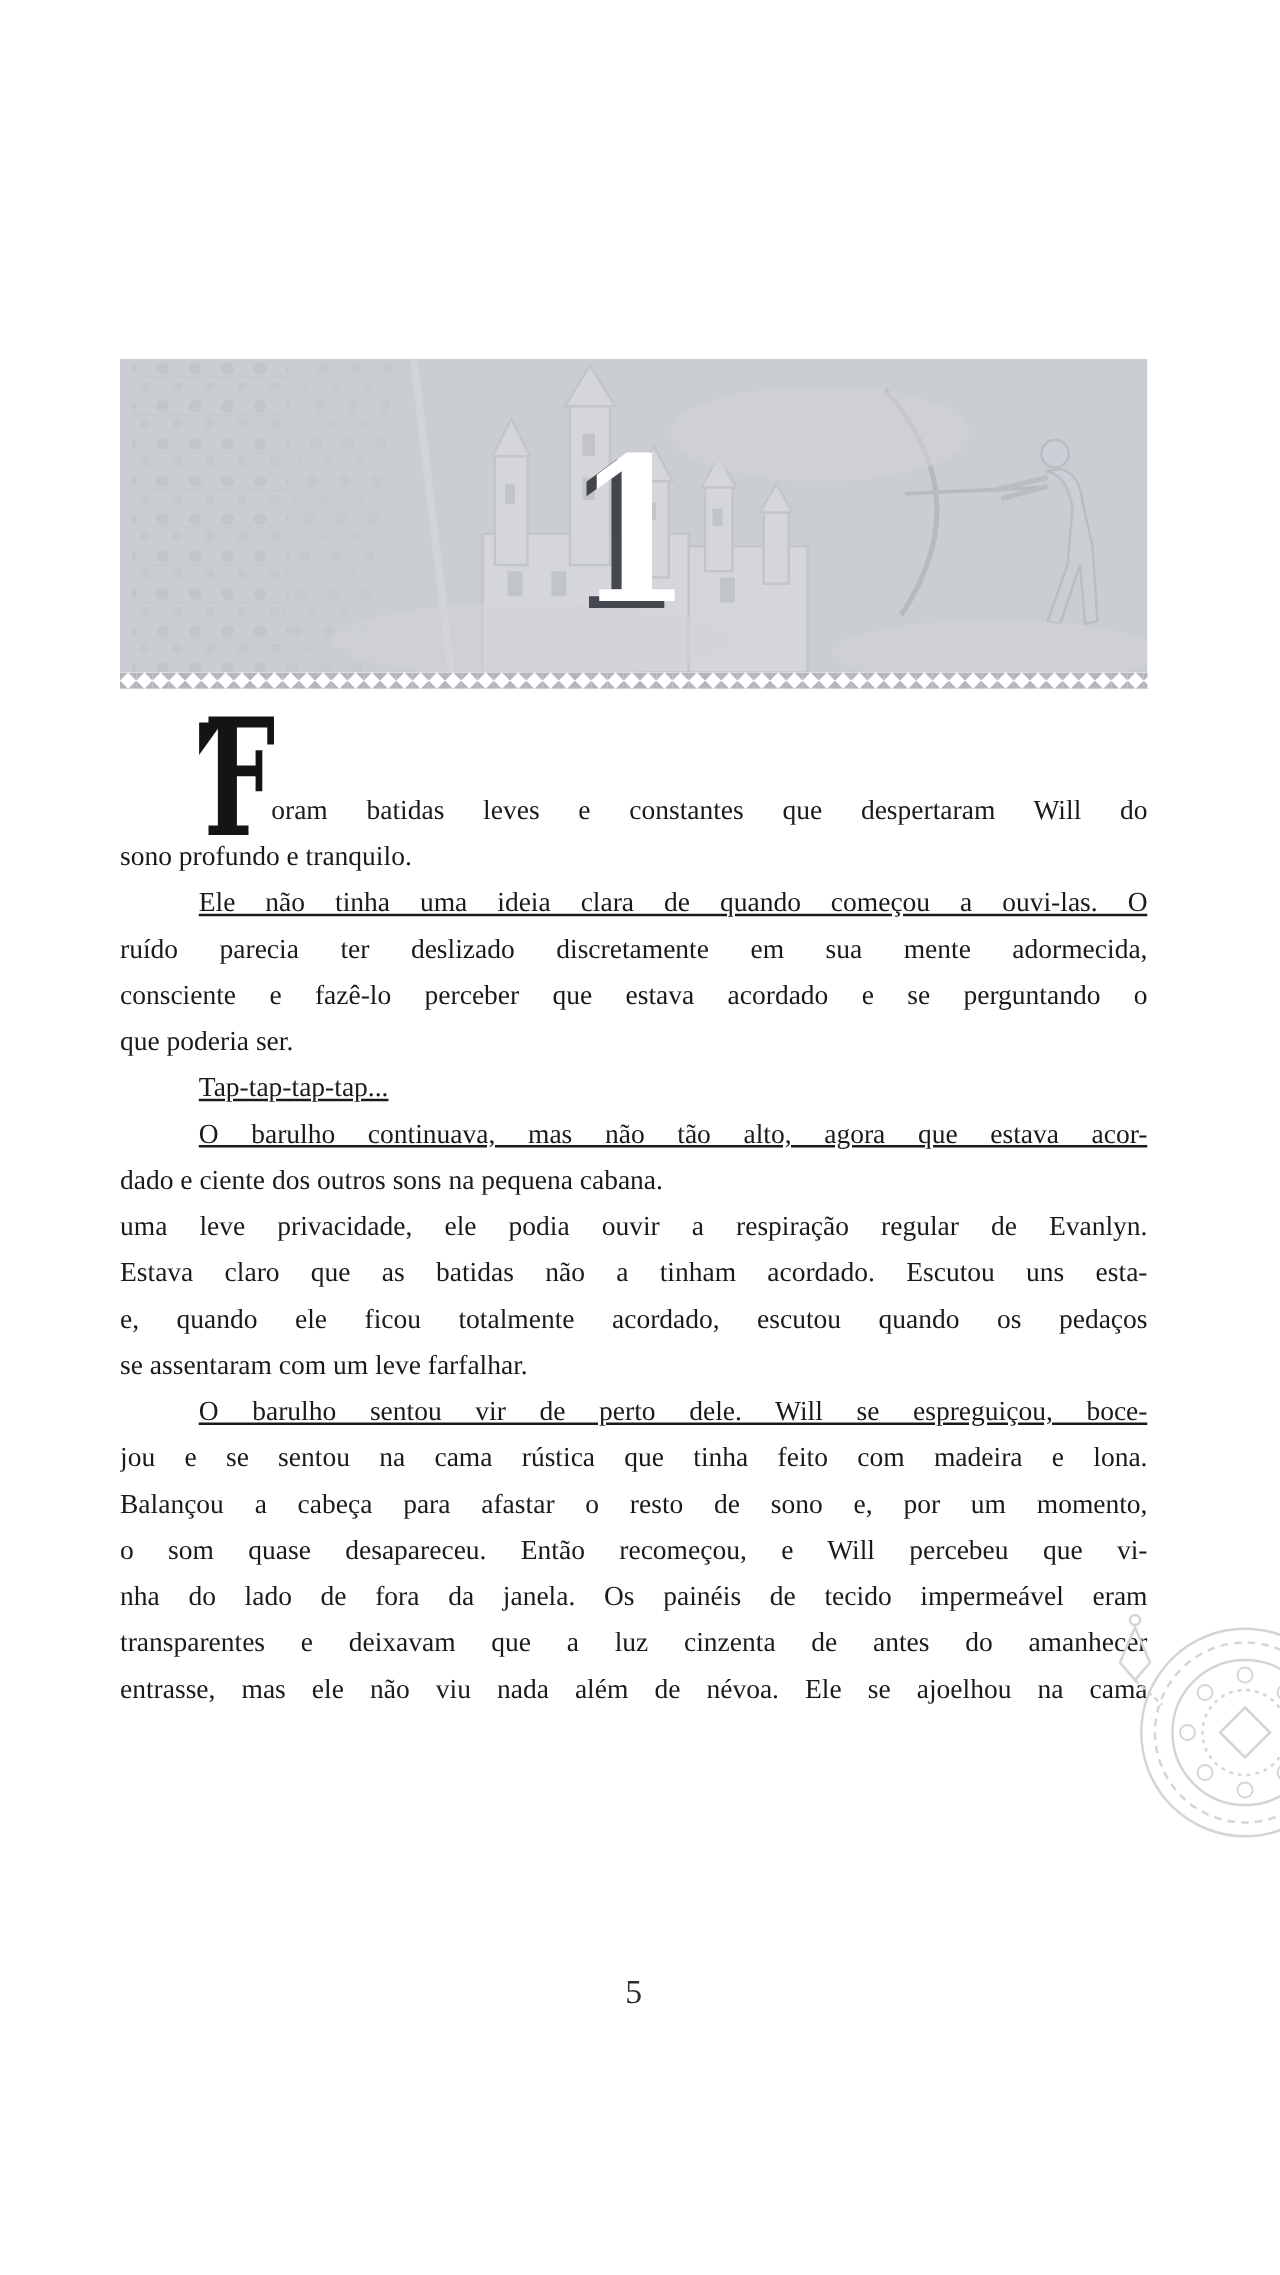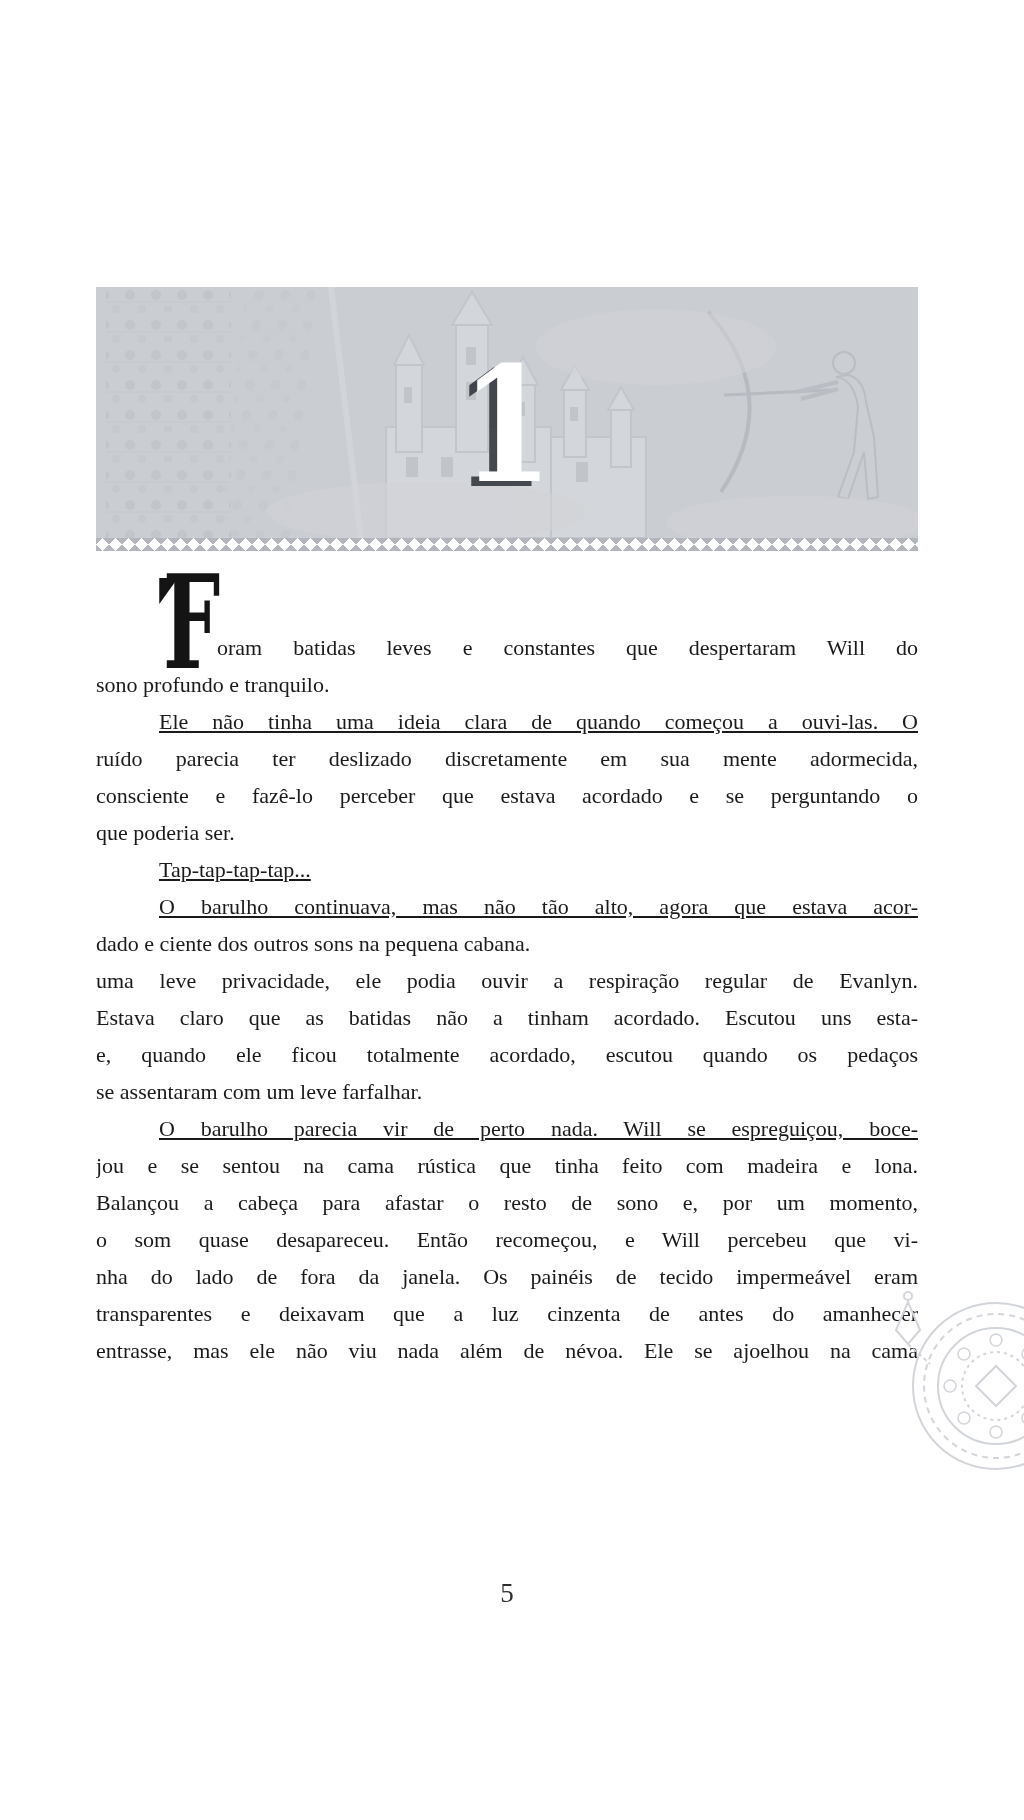--- a/index.html
+++ b/index.html
@@ -171,21 +171,21 @@
         <div class="line ind">O barulho continuava, mas não tão alto, agora que estava acor-</div>
         <div class="line endline">dado e ciente dos outros sons na pequena cabana.</div>
       </div>
       <div class="para">
         <div class="line">uma leve privacidade, ele podia ouvir a respiração regular de Evanlyn.</div>
         <div class="line">Estava claro que as batidas não a tinham acordado. Escutou uns esta-</div>
         <div class="line">e, quando ele ficou totalmente acordado, escutou quando os pedaços</div>
         <div class="line endline">se assentaram com um leve farfalhar.</div>
       </div>
       <div class="para">
-        <div class="line ind">O barulho parecia vir de perto nada. Will se espreguiçou, boce-</div>
+        <div class="line ind">O barulho sentou vir de perto dele. Will se espreguiçou, boce-</div>
         <div class="line">jou  e se sentou na cama rústica que tinha feito com madeira e lona.</div>
         <div class="line">Balançou a cabeça para afastar o resto de sono e, por um momento,</div>
         <div class="line">o som quase desapareceu. Então recomeçou, e Will percebeu que vi-</div>
         <div class="line">nha do lado de fora da janela. Os painéis de tecido impermeável eram</div>
         <div class="line">transparentes e deixavam que a luz cinzenta de antes do amanhecer</div>
         <div class="line">entrasse, mas ele não viu nada além de névoa. Ele se ajoelhou na cama</div>
       </div>
     </main>
 
   <div class="pagenum">5</div>

